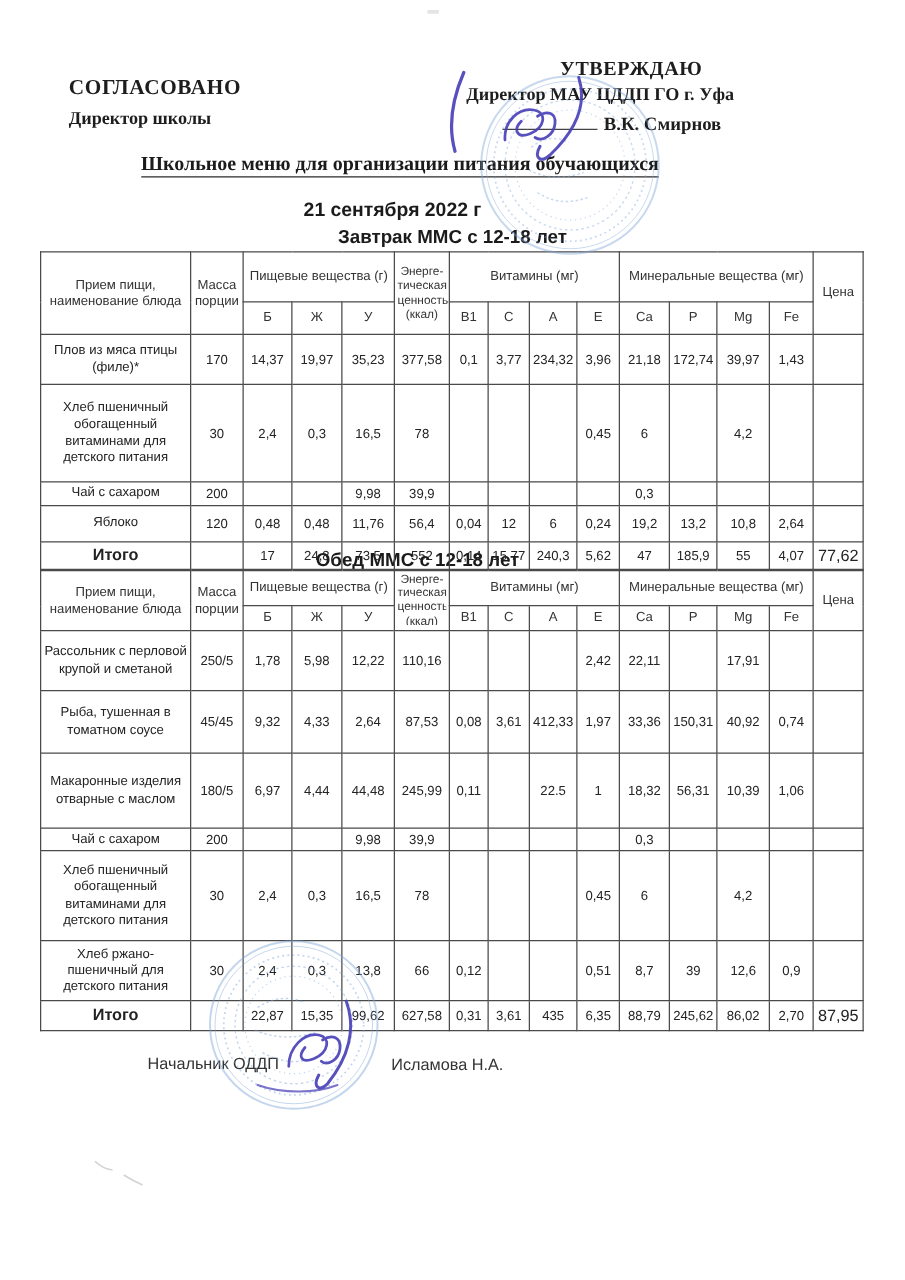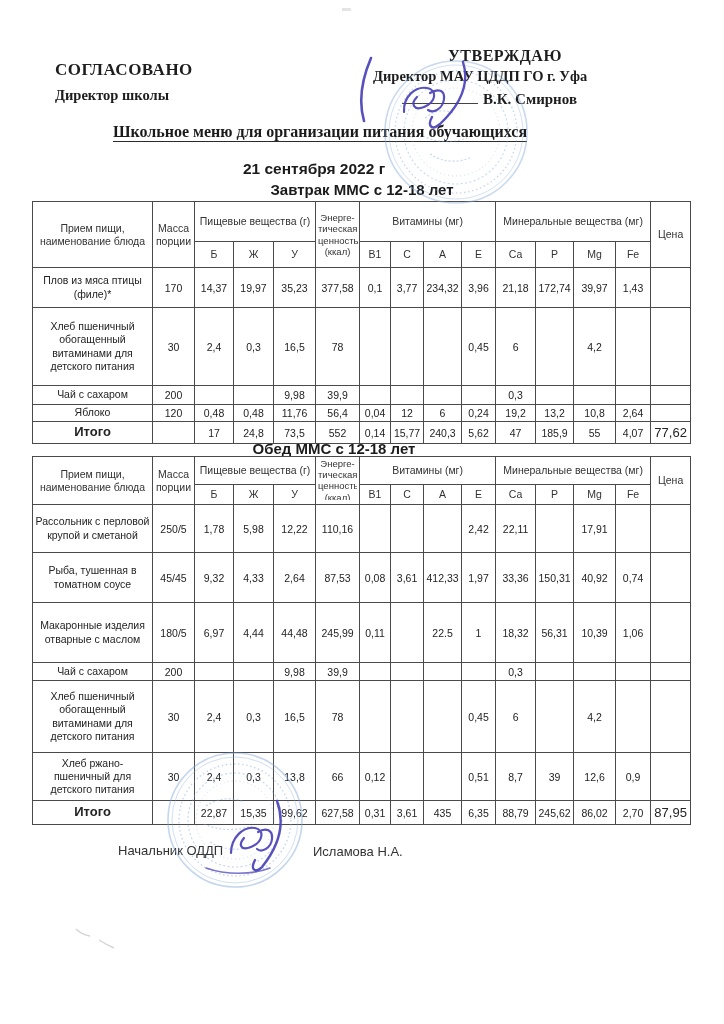--- a/index.html
+++ b/index.html
@@ -38,21 +38,21 @@
   tr.total td.c-price{font-size:13px;}
   .th-energy div{font-size:9.5px;line-height:1.18;}
   #t1 thead tr:nth-child(1){height:40px;}
   #t1 thead tr:nth-child(2){height:26px;}
   #t2 thead tr:nth-child(1){height:28px;}
   #t2 thead tr:nth-child(2){height:20px;}
   #t2 .th-energy div{max-height:42px;overflow:hidden;margin-top:-3px;}
   #t1 tbody tr:nth-child(1){height:40px;}
   #t1 tbody tr:nth-child(2){height:78px;}
   #t1 tbody tr:nth-child(3){height:19px;}
-  #t1 tbody tr:nth-child(4){height:17px;}
+  #t1 tbody tr:nth-child(4){height:29px;}
   #t1 tbody tr:nth-child(5){height:22px;}
   #t2 tbody tr:nth-child(1){height:48px;}
   #t2 tbody tr:nth-child(2){height:50px;}
   #t2 tbody tr:nth-child(3){height:60px;}
   #t2 tbody tr:nth-child(4){height:18px;}
   #t2 tbody tr:nth-child(5){height:72px;}
   #t2 tbody tr:nth-child(6){height:48px;}
   #t2 tbody tr:nth-child(7){height:24px;}
 
   

